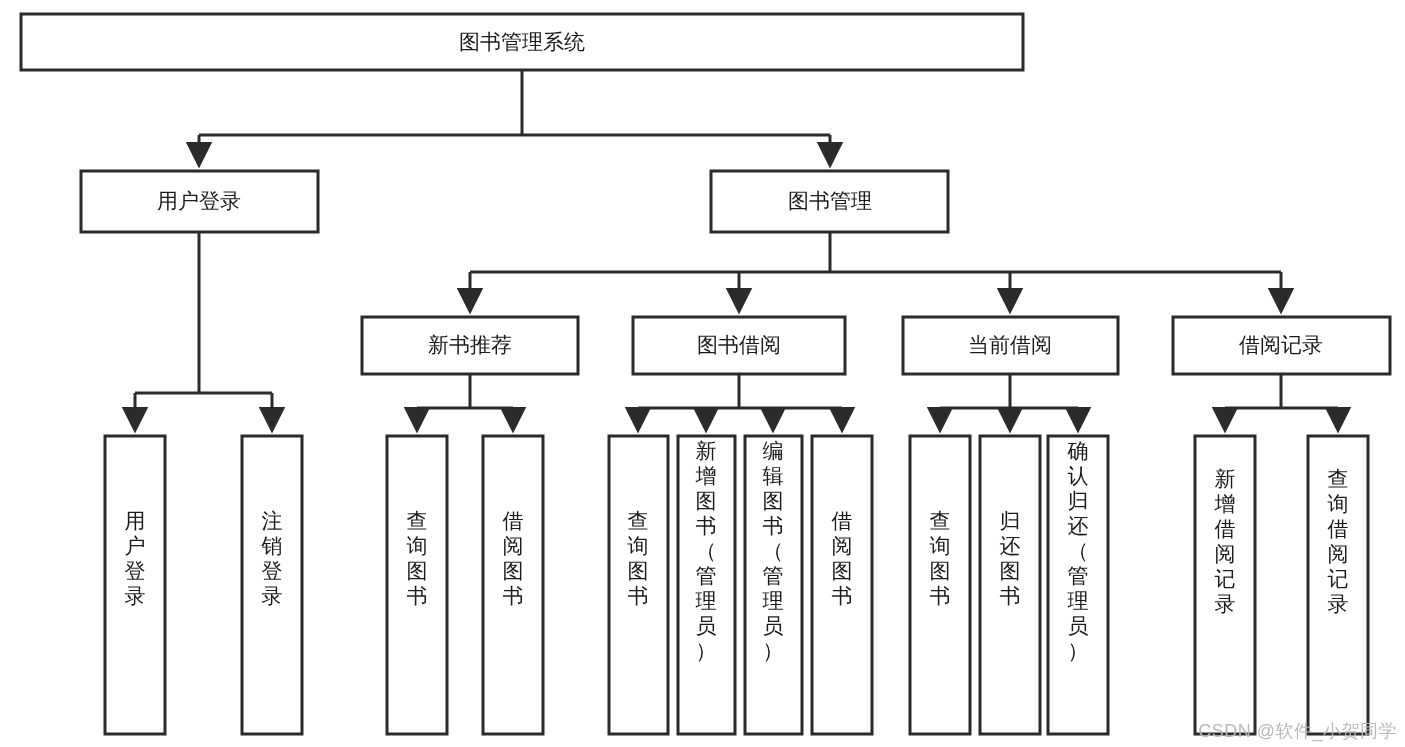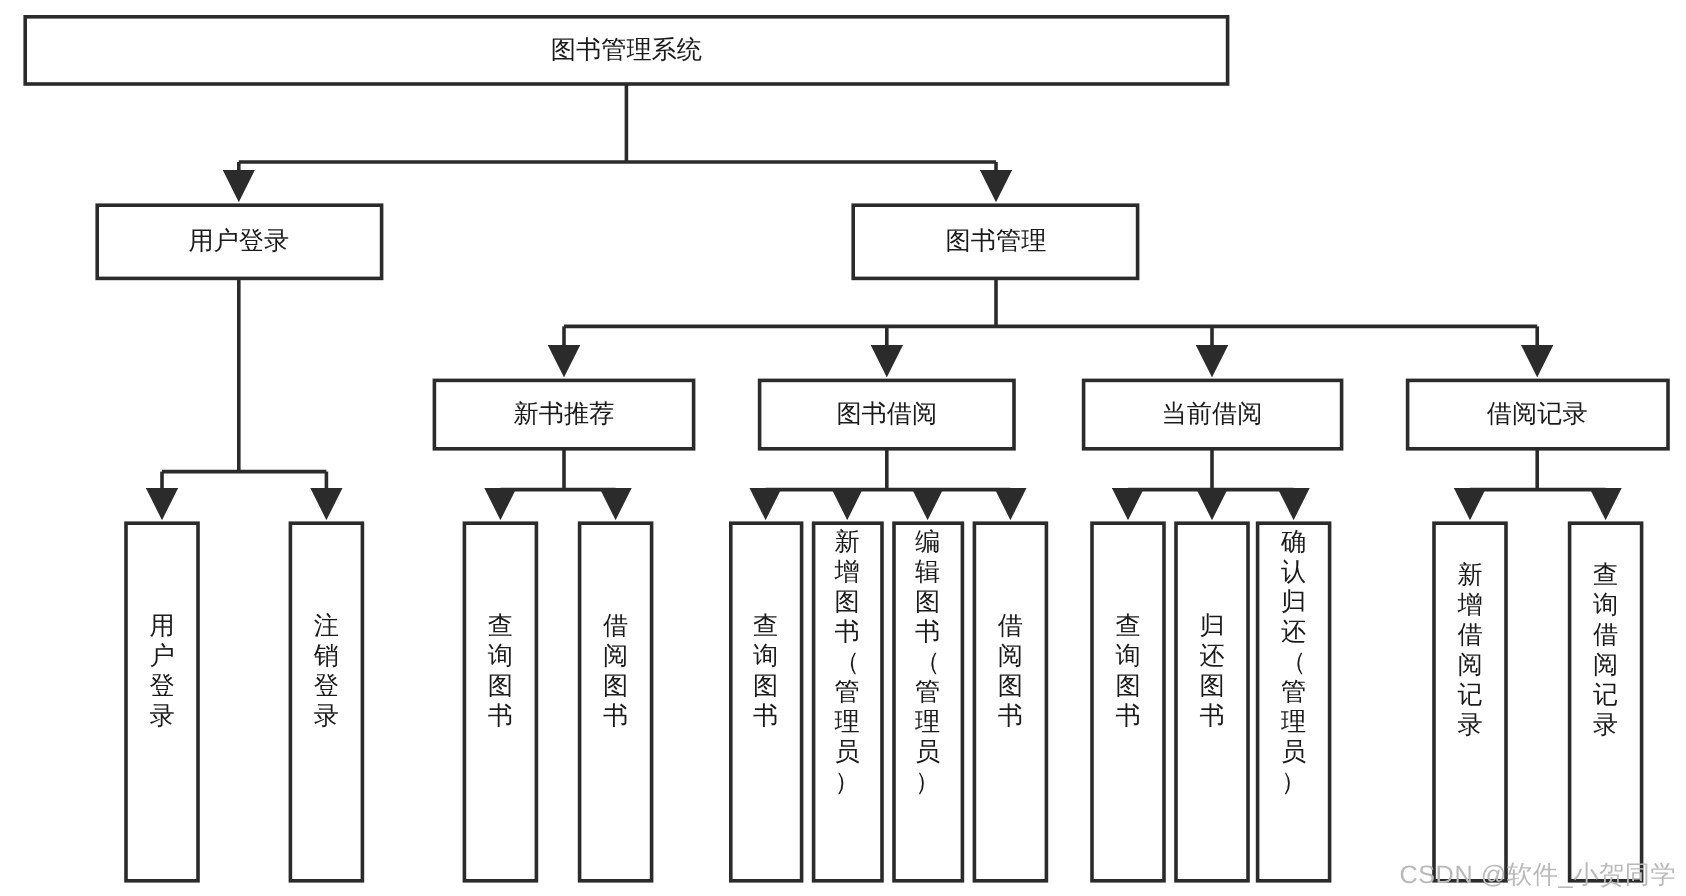--- a/index.html
+++ b/index.html
@@ -48,21 +48,21 @@
     fill: none;
   }
   .arrow-head {
     fill: #2b2b2b;
   }
   .watermark {
     position: absolute;
     right: 8px;
     bottom: 4px;
     font-family: "Liberation Sans", "DejaVu Sans", sans-serif;
-    font-size: 21px;
+    font-size: 18px;
     color: #b9b9b9;
     white-space: nowrap;
     letter-spacing: 0.5px;
   }
 </style>
 </head>
 <body>
 
 <div id="diagram-root">
 

